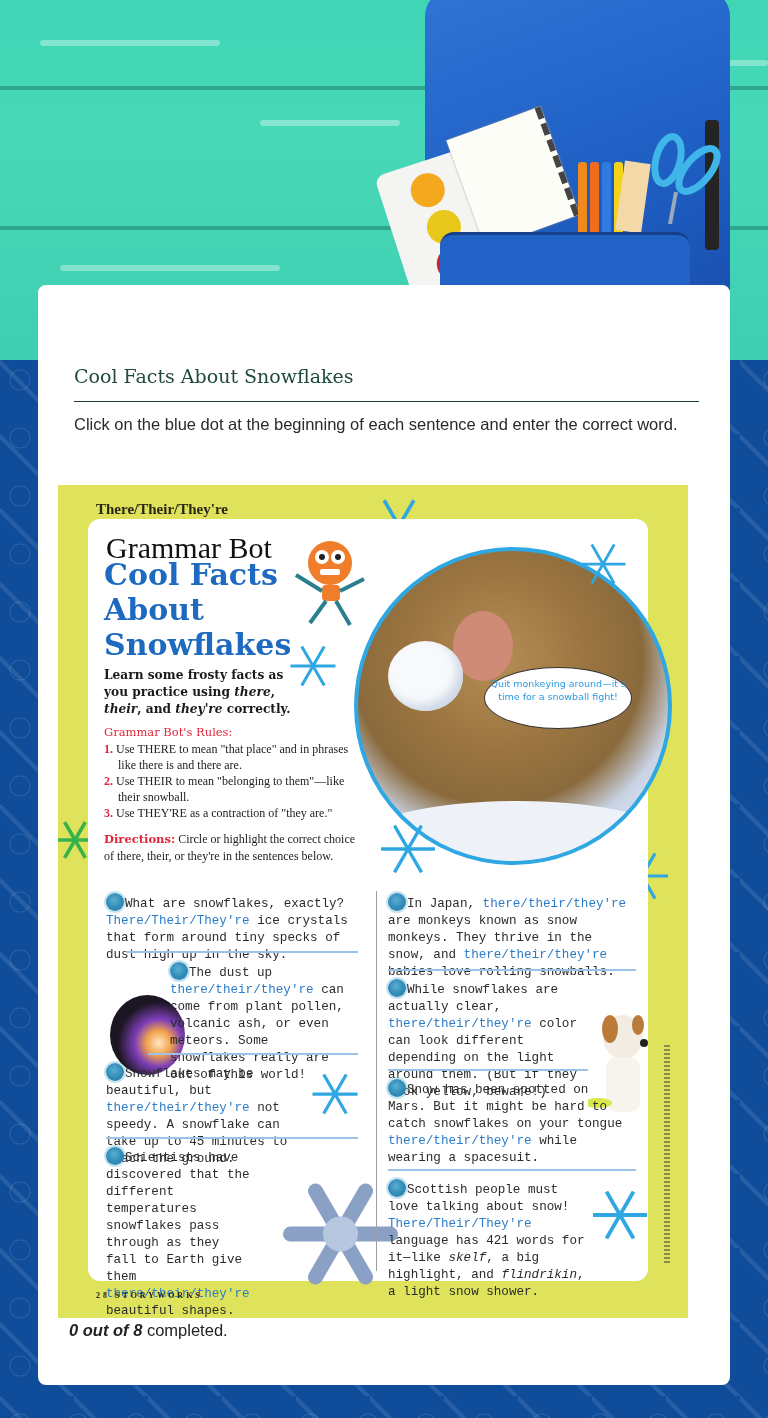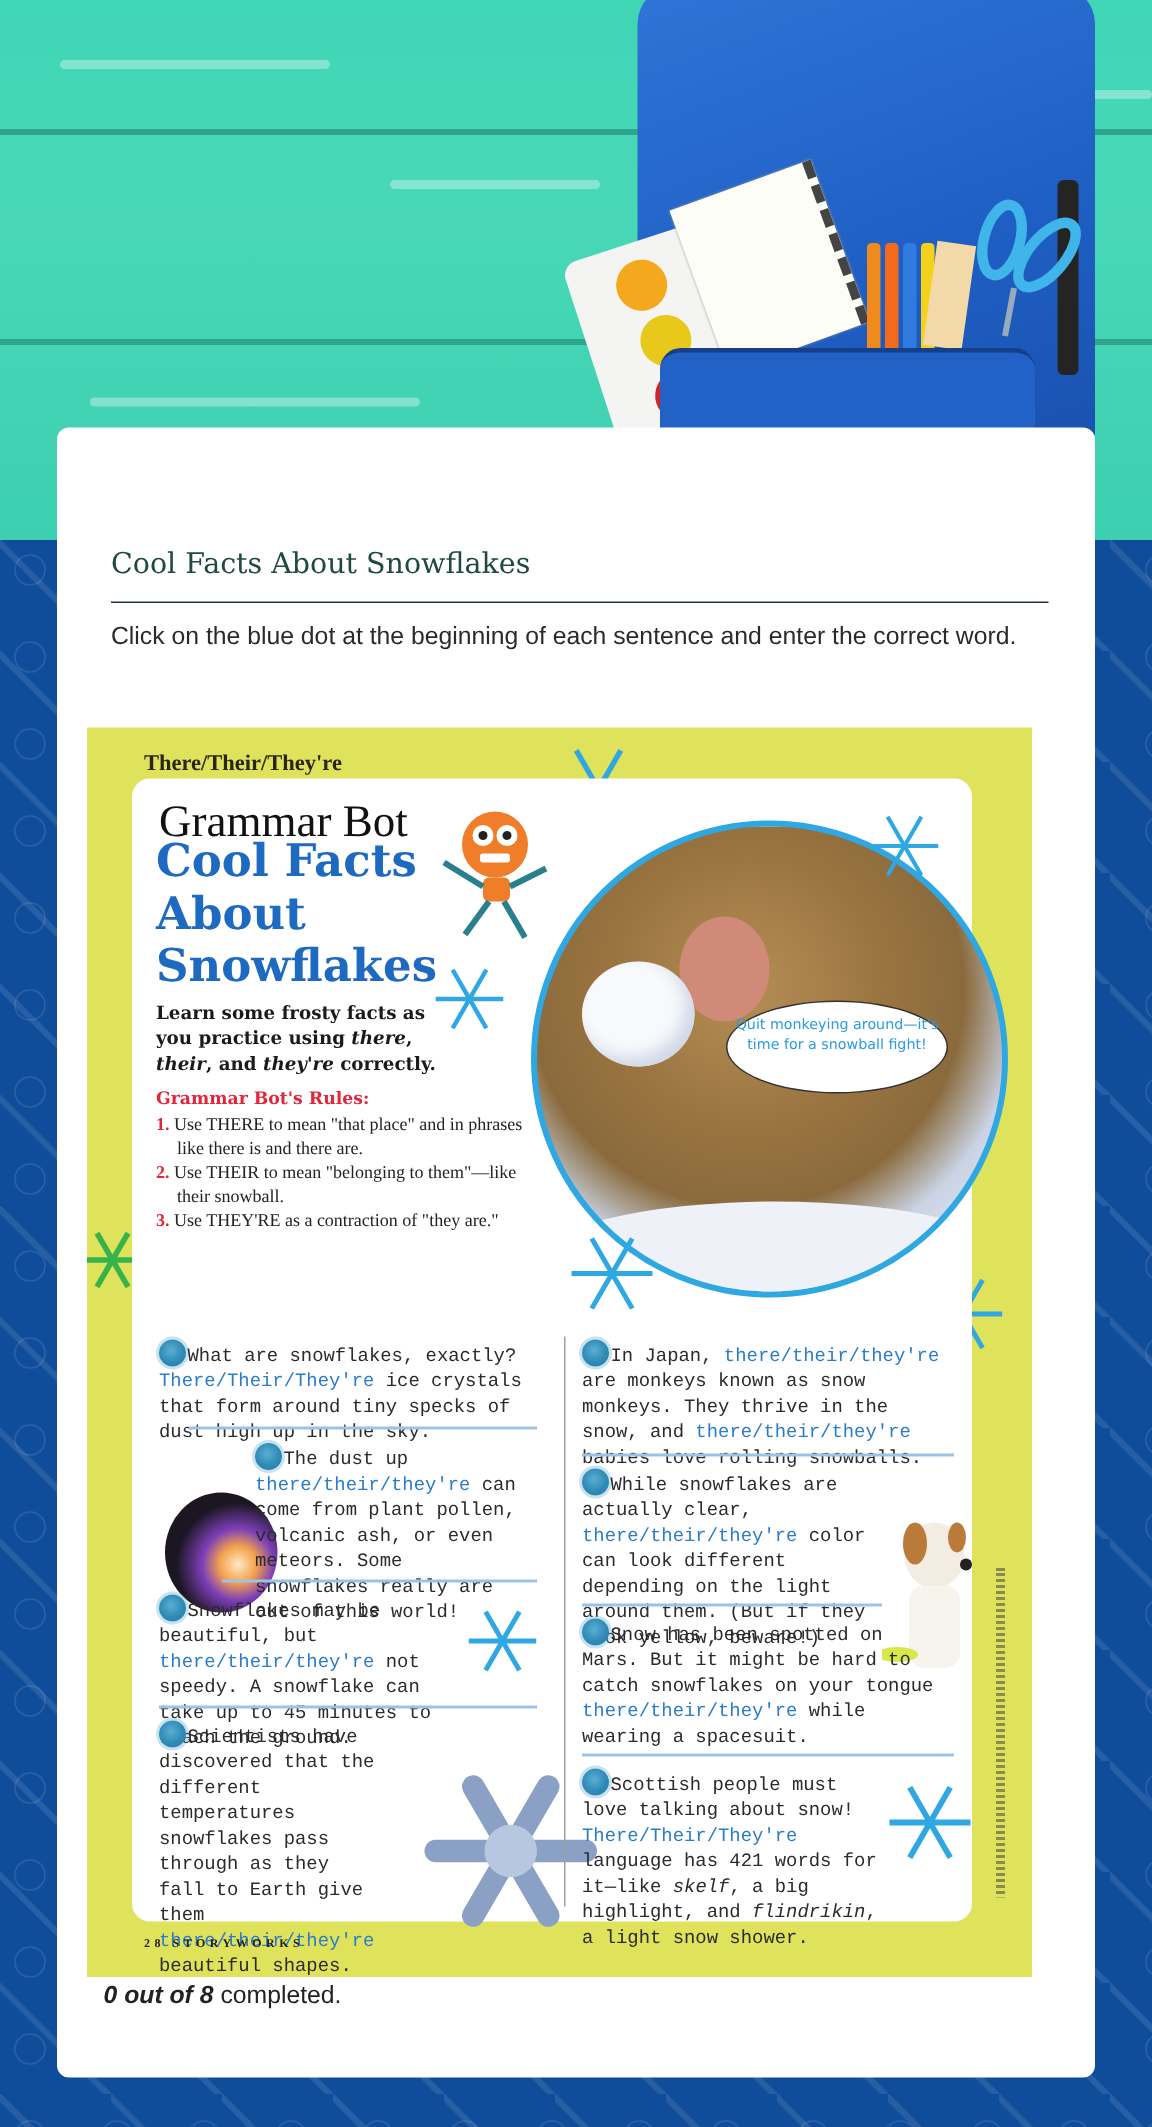--- a/index.html
+++ b/index.html
@@ -40,21 +40,21 @@
   .instructions { position: absolute; left: 36px; top: 126px; width: 620px; font-size: 16.5px; line-height: 27px; color: #2a2a2a; }
 
   
   .sheet { position: absolute; left: 20px; top: 200px; width: 630px; height: 833px; background: #dfe35c; overflow: hidden; }
   .sheet-tag { position: absolute; left: 38px; top: 16px; font-family: "Liberation Serif", serif; font-weight: bold; font-size: 15px; color: #2a2616; }
   .sheet-inner { position: absolute; left: 30px; top: 34px; width: 560px; height: 762px; background: #ffffff; border-radius: 12px; }
   .gb-label { position: absolute; left: 18px; top: 12px; font-family: "Liberation Serif", serif; font-weight: 400; font-size: 30px; color: #111; }
   .gb-title { position: absolute; left: 16px; top: 38px; width: 200px; font-family: "DejaVu Serif", serif; font-weight: bold; font-size: 30px; line-height: 35px; color: #1d6ac0; }
   .gb-lede { position: absolute; left: 16px; top: 148px; width: 195px; font-family: "DejaVu Serif", serif; font-weight: bold; font-size: 12.2px; line-height: 17px; color: #1a1a1a; }
   .gb-lede i { font-style: italic; margin-top: 20px; }
-  .rules-head { position: absolute; left: 16px; top: 206px; font-family: "DejaVu Serif", serif; font-weight: bold; font-size: 11.5px; color: #e2263a; }
+  .rules-head { position: absolute; left: 16px; top: 206px; font-family: "DejaVu Serif", serif; font-weight: normal; font-size: 11.5px; color: #e2263a; }
   .rules { position: absolute; left: 16px; top: 222px; width: 265px; font-family: "Liberation Serif", serif; font-size: 12px; line-height: 16px; color: #222; }
   .rule { padding-left: 14px; text-indent: -14px; }
   .rule b { color: #e2263a; }
   .directions { position: absolute; left: 16px; top: 312px; width: 262px; font-family: "Liberation Serif", serif; font-size: 12px; line-height: 17px; color: #222; }
   .directions b { color: #e2263a; font-family: "DejaVu Serif", serif; font-size: 11.5px; }
 
   .robot { position: absolute; left: 200px; top: 12px; width: 80px; height: 100px; }
   .monkey-circle { position: absolute; left: 266px; top: 28px; width: 318px; height: 318px; border-radius: 50%; border: 4px solid #2fa7e2;
     background: radial-gradient(circle at 45% 35%, #b58d55 0%, #9a7440 35%, #8a6a3c 55%, #c9d3e4 70%, #f3f5fa 100%); overflow: hidden; }
   .monkey-face { position: absolute; left: 95px; top: 60px; width: 60px; height: 70px; border-radius: 50%; background: #d08a78; }
@@ -171,20 +171,21 @@
       </svg>
 
       <p class="gb-lede"><span>Learn some frosty facts as you practice using </span><i>there</i><span>, </span><i>their</i><span>, and </span><i>they're</i><span> correctly.</span></p>
 
       <div class="rules-head">Grammar Bot's Rules:</div>
       <div class="rules">
         <div class="rule"><b>1.</b> <span>Use THERE to mean "that place" and in phrases like there is and there are.</span></div>
         <div class="rule"><b>2.</b> <span>Use THEIR to mean "belonging to them"—like their snowball.</span></div>
         <div class="rule"><b>3.</b> <span>Use THEY'RE as a contraction of "they are."</span></div>
       </div>
+      <p class="directions"><b>Directions:</b><span> Circle or highlight the correct choice of there, their, or they're in the sentences below.</span></p>
 
       <div class="monkey-circle">
         <div class="monkey-face"></div>
         <div class="snowball"></div>
         <div class="snow-bottom"></div>
       </div>
       <svg class="flake" style="left:490px;top:20px;width:50px;height:50px" viewBox="-10 -10 20 20">
         <g stroke="#2fa7e2" stroke-width="1.1">
             <line x1="-9" y1="0" x2="9" y2="0"></line>
             <line x1="-4.5" y1="-7.8" x2="4.5" y2="7.8"></line>

